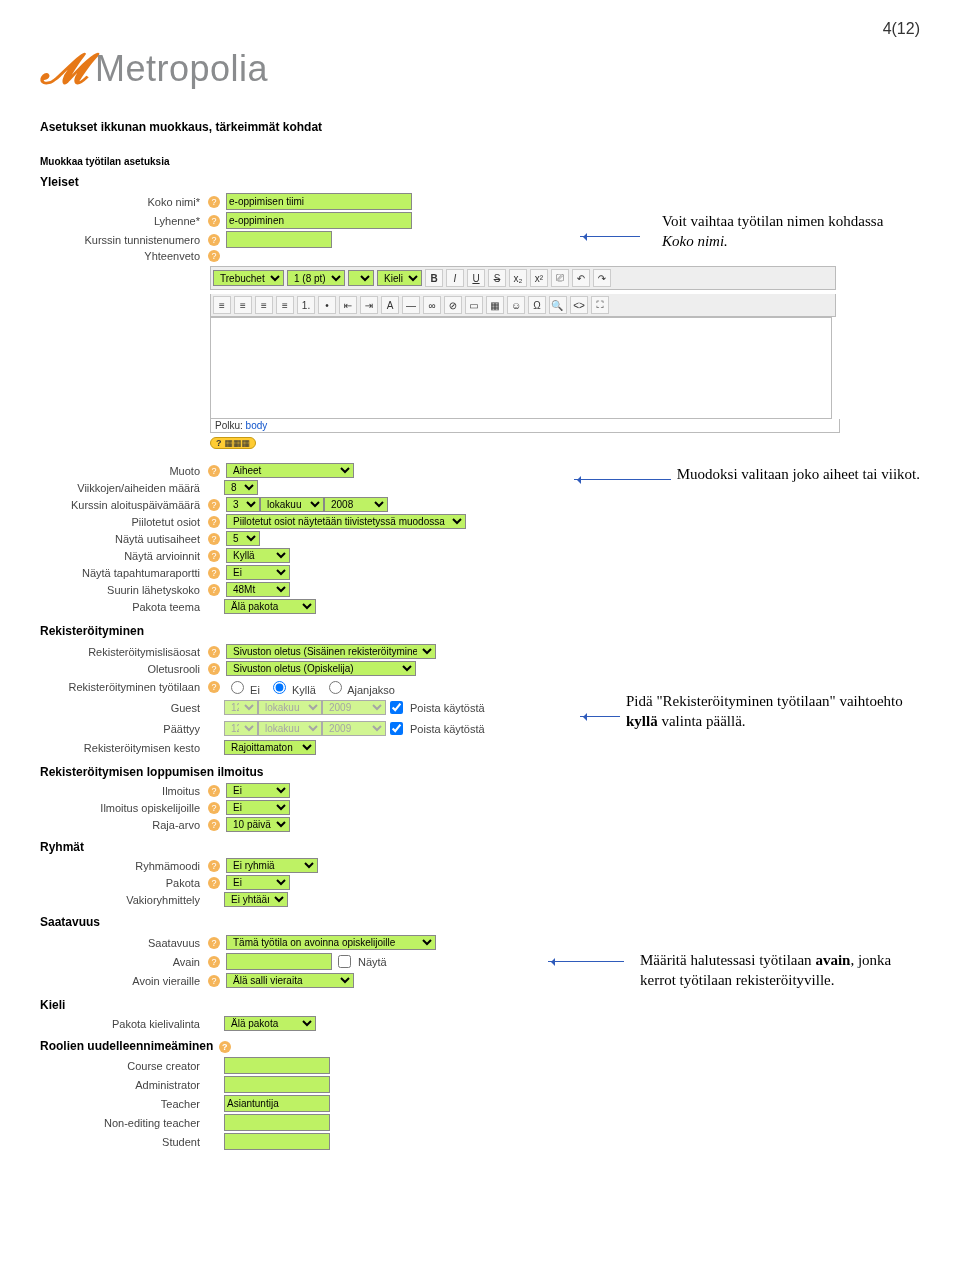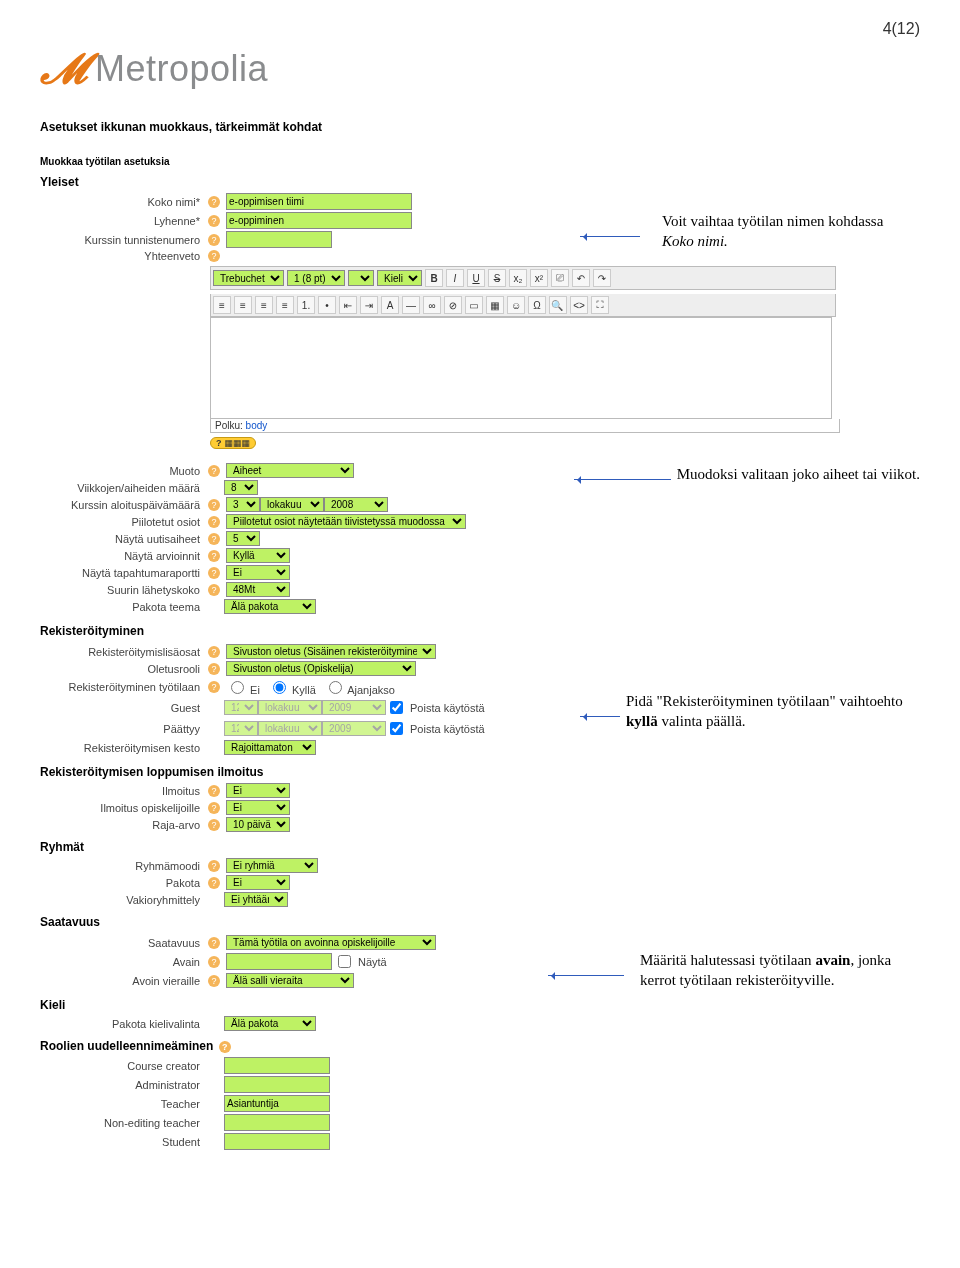--- a/index.html
+++ b/index.html
@@ -449,21 +449,21 @@
       <input type="checkbox" style="margin-left: 6px;">
       <span class="cb-lbl">Näytä</span>
     </div>
     <div class="row">
       <span class="lbl">Avoin vieraille</span>
       <span class="help">?</span>
       <select class="w120"><option>Älä salli vieraita</option></select>
     </div>
   </div>
 
-  <div style="display:flex;align-items:center;gap:16px;margin-top:18px;">
+  <div style="display:flex;align-items:flex-start;gap:16px;margin-top:18px;">
     <div class="arrow-line" style="width:100px;"></div>
     <div class="callout">
       <span>Määritä halutessasi työtilaan </span><span class="bold">avain</span><span>, jonka kerrot työtilaan rekisteröityville.</span>
     </div>
   </div>
 </div>
 
 <div class="section-label">Kieli</div>
 <div class="form-block">
   <div class="row">

